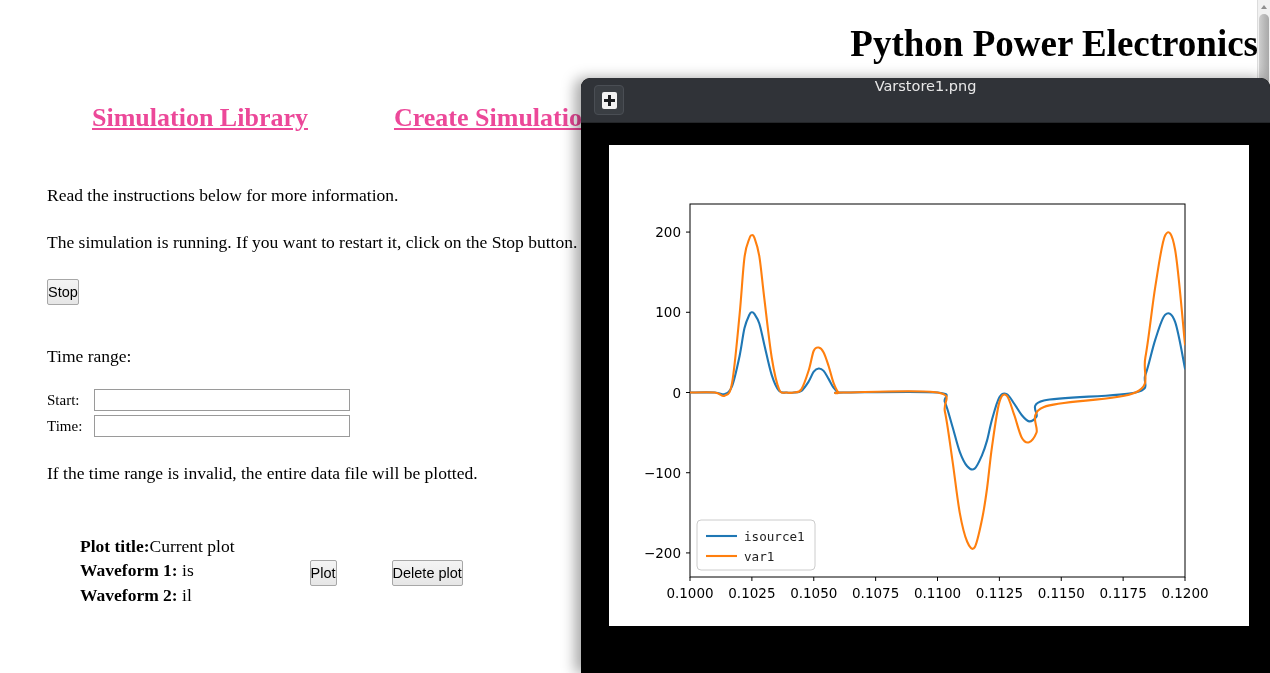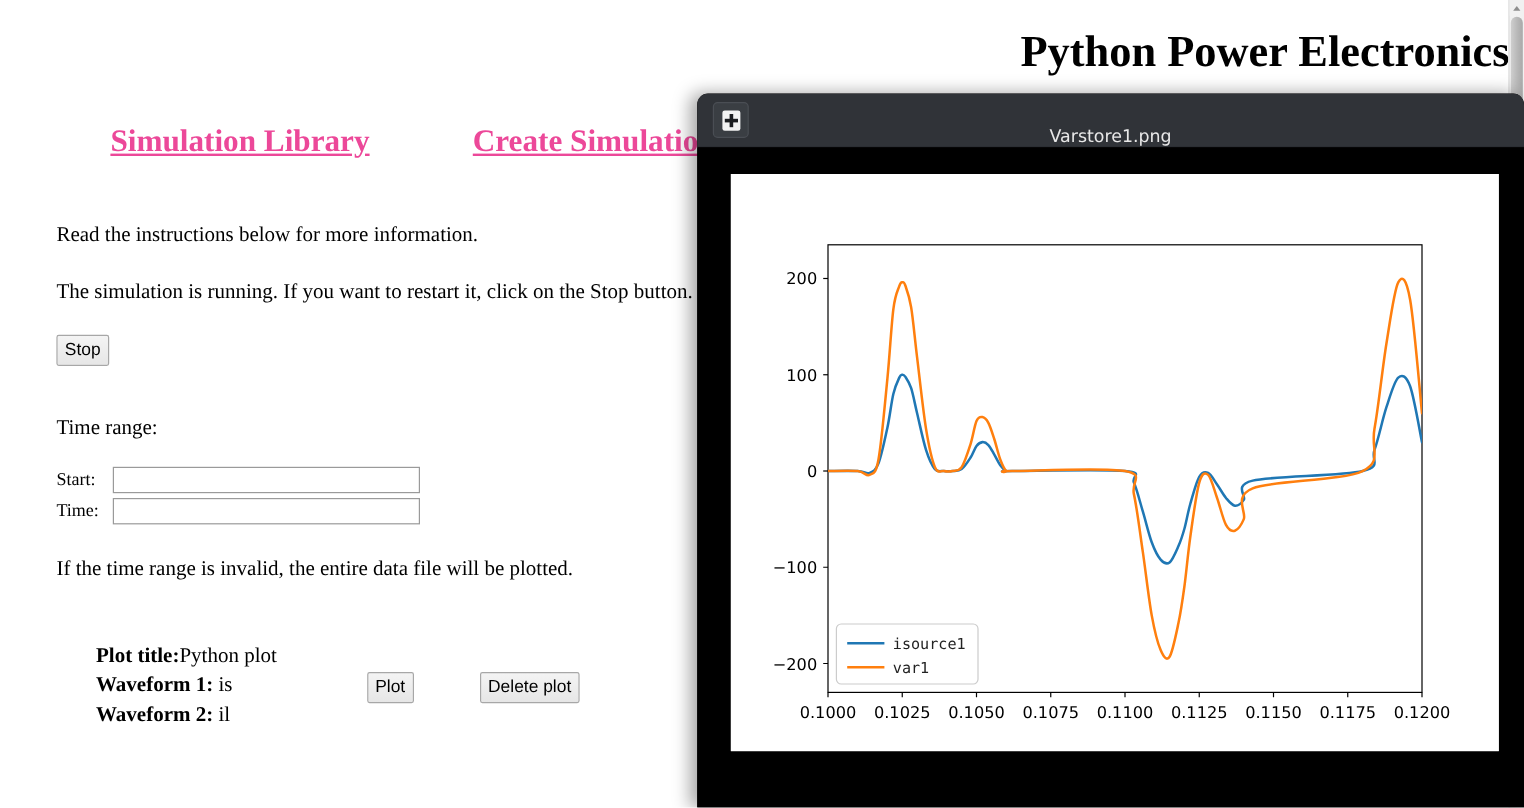--- a/index.html
+++ b/index.html
@@ -60,21 +60,21 @@
     white-space: nowrap;
   }
 
   button.gbtn {
     font-family: "Liberation Sans", "DejaVu Sans", sans-serif;
     font-size: 14.5px;
     color: #000;
     background: linear-gradient(180deg,#f4f4f4 0%, #e6e6e6 100%);
     border: 1px solid #a7a7a7;
     border-radius: 2px;
-    padding: 3px 6px;
+    padding: 3px 0;
     cursor: pointer;
     line-height: 1.25;
   }
 
   #stop-btn-wrap { margin-bottom: 41px; }
 
   #time-range-label {
     font-size: 17.5px;
     margin: 0 0 22px 0;
   }
@@ -162,21 +162,21 @@
     overflow: hidden;
     z-index: 10;
   }
   #viewer-titlebar {
     height: 44px;
     background: #303338;
     border-top-left-radius: 9px;
     border-top-right-radius: 9px;
     position: relative;
     display: flex;
-    align-items: flex-end;
+    align-items: flex-start;
     border-bottom: 1px solid #242629;
   }
   #viewer-menu-button {
     position: absolute;
     left: 13px; top: 7px;
     width: 28px; height: 28px;
     background: #3a3e43;
     border: 1px solid #4a4e54;
     border-radius: 4px;
     display: flex; align-items: center; justify-content: center;
@@ -267,21 +267,21 @@
 
     <div class="field-row">
       <span class="field-label">Time:</span>
       <input type="text" placeholder="" style="">
     </div>
 
     <p id="invalid-note" class="para">If the time range is invalid, the entire data file will be plotted.</p>
 
     <div id="plot-block">
       <div id="plot-info">
-        <div><b>Plot title:</b><span>Python plot</span></div>
+        <div><b>Plot title:</b><span>Current plot</span></div>
         <div><b>Waveform 1:</b> <span>is</span></div>
         <div><b>Waveform 2:</b> <span>il</span></div>
       </div>
       <div id="plot-actions">
         <button class="gbtn">Plot</button>
         <button class="gbtn">Delete plot</button>
       </div>
     </div>
 
   </div>

